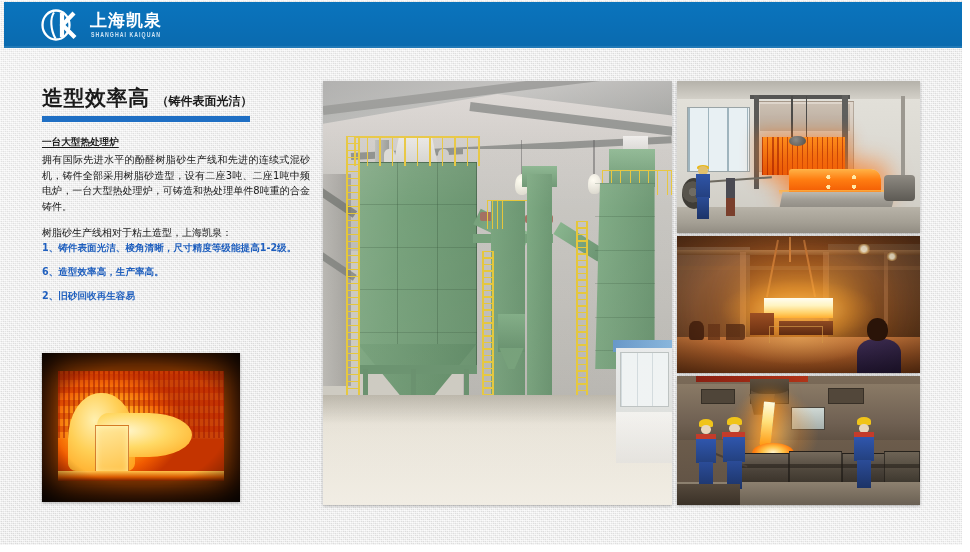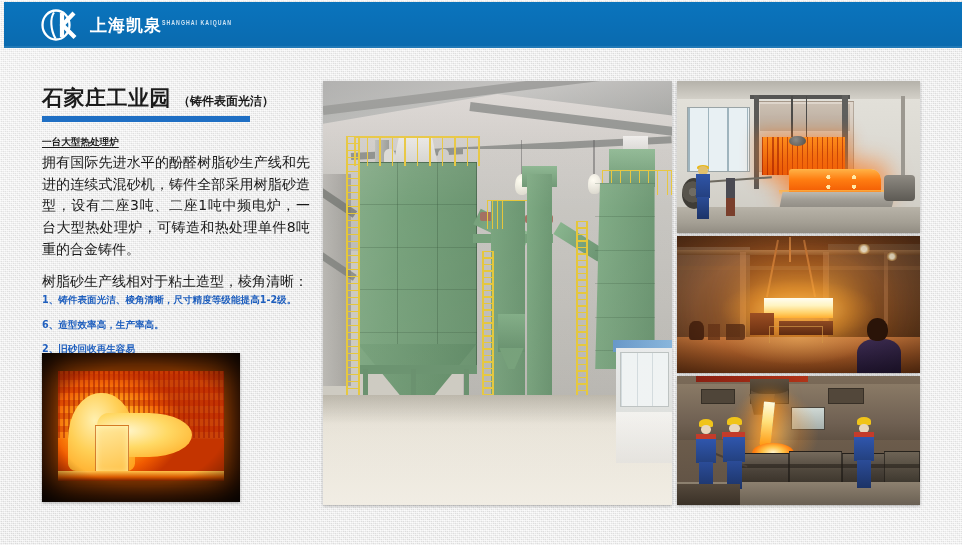--- a/index.html
+++ b/index.html
@@ -48,21 +48,21 @@
 
   .logo-wrap {
     position: absolute;
     left: 36px; top: 7px;
     display: flex;
     align-items: center;
     gap: 6px;
   }
   .logo-mark { width: 44px; height: 32px; display:block; }
 
-  .logo-text { display: flex; flex-direction: row; line-height: 1; }
+  .logo-text { display: flex; flex-direction: column; line-height: 1; align-items: center; }
   .logo-cn {
     font-size: 17px;
     font-weight: 700;
     color: #ffffff;
     letter-spacing: 1px;
     font-family: "DejaVu Sans", "Liberation Sans", sans-serif;
   }
   .logo-en {
     font-size: 5.2px;
     font-weight: 700;
@@ -119,21 +119,21 @@
     font-size: 9.6px;
     font-weight: 700;
     color: #1a1a1a;
     text-decoration: underline;
     text-underline-offset: 2px;
     font-family: "DejaVu Sans", "Liberation Sans", sans-serif;
   }
 
   .body-para {
     margin-top: 3px;
-    font-size: 14px;
+    font-size: 10px;
     line-height: 1.55;
     color: #1a1a1a;
     text-align: justify;
     font-family: "DejaVu Sans", "Liberation Sans", sans-serif;
   }
   .body-para.gap { margin-top: 11px; }
 
   #bullet-list { margin-top: 0; list-style: none; }
   .bullet-item {
     font-size: 9.6px;
@@ -779,29 +779,29 @@
         <span class="logo-cn">上海凯泉</span>
         <span class="logo-en">SHANGHAI KAIQUAN</span>
       </div>
     </div>
 
   </div>
 
   <div id="left-col">
 
     <div id="title-row">
-      <span id="page-title">石家庄工业园</span>
+      <span id="page-title">造型效率高</span>
       <span id="page-subtitle">（铸件表面光洁）</span>
     </div>
     <div id="title-rule"></div>
 
     <div id="section-heading">一台大型热处理炉</div>
 
     <p class="body-para">拥有国际先进水平的酚醛树脂砂生产线和先进的连续式混砂机，铸件全部采用树脂砂造型，设有二座3吨、二座1吨中频电炉，一台大型热处理炉，可铸造和热处理单件8吨重的合金铸件。</p>
-    <p class="body-para gap">树脂砂生产线相对于粘土造型，棱角清晰：</p>
+    <p class="body-para gap">树脂砂生产线相对于粘土造型，上海凯泉：</p>
 
     <ul id="bullet-list">
       <li class="bullet-item">1、铸件表面光洁、棱角清晰，尺寸精度等级能提高1-2级。</li>
       <li class="bullet-item">6、造型效率高，生产率高。</li>
       <li class="bullet-item">2、旧砂回收再生容易</li>
     </ul>
   </div>
 
   <div class="photo" id="photo-furnace-interior">
     <div class="ph-layer fi-opening"></div>

